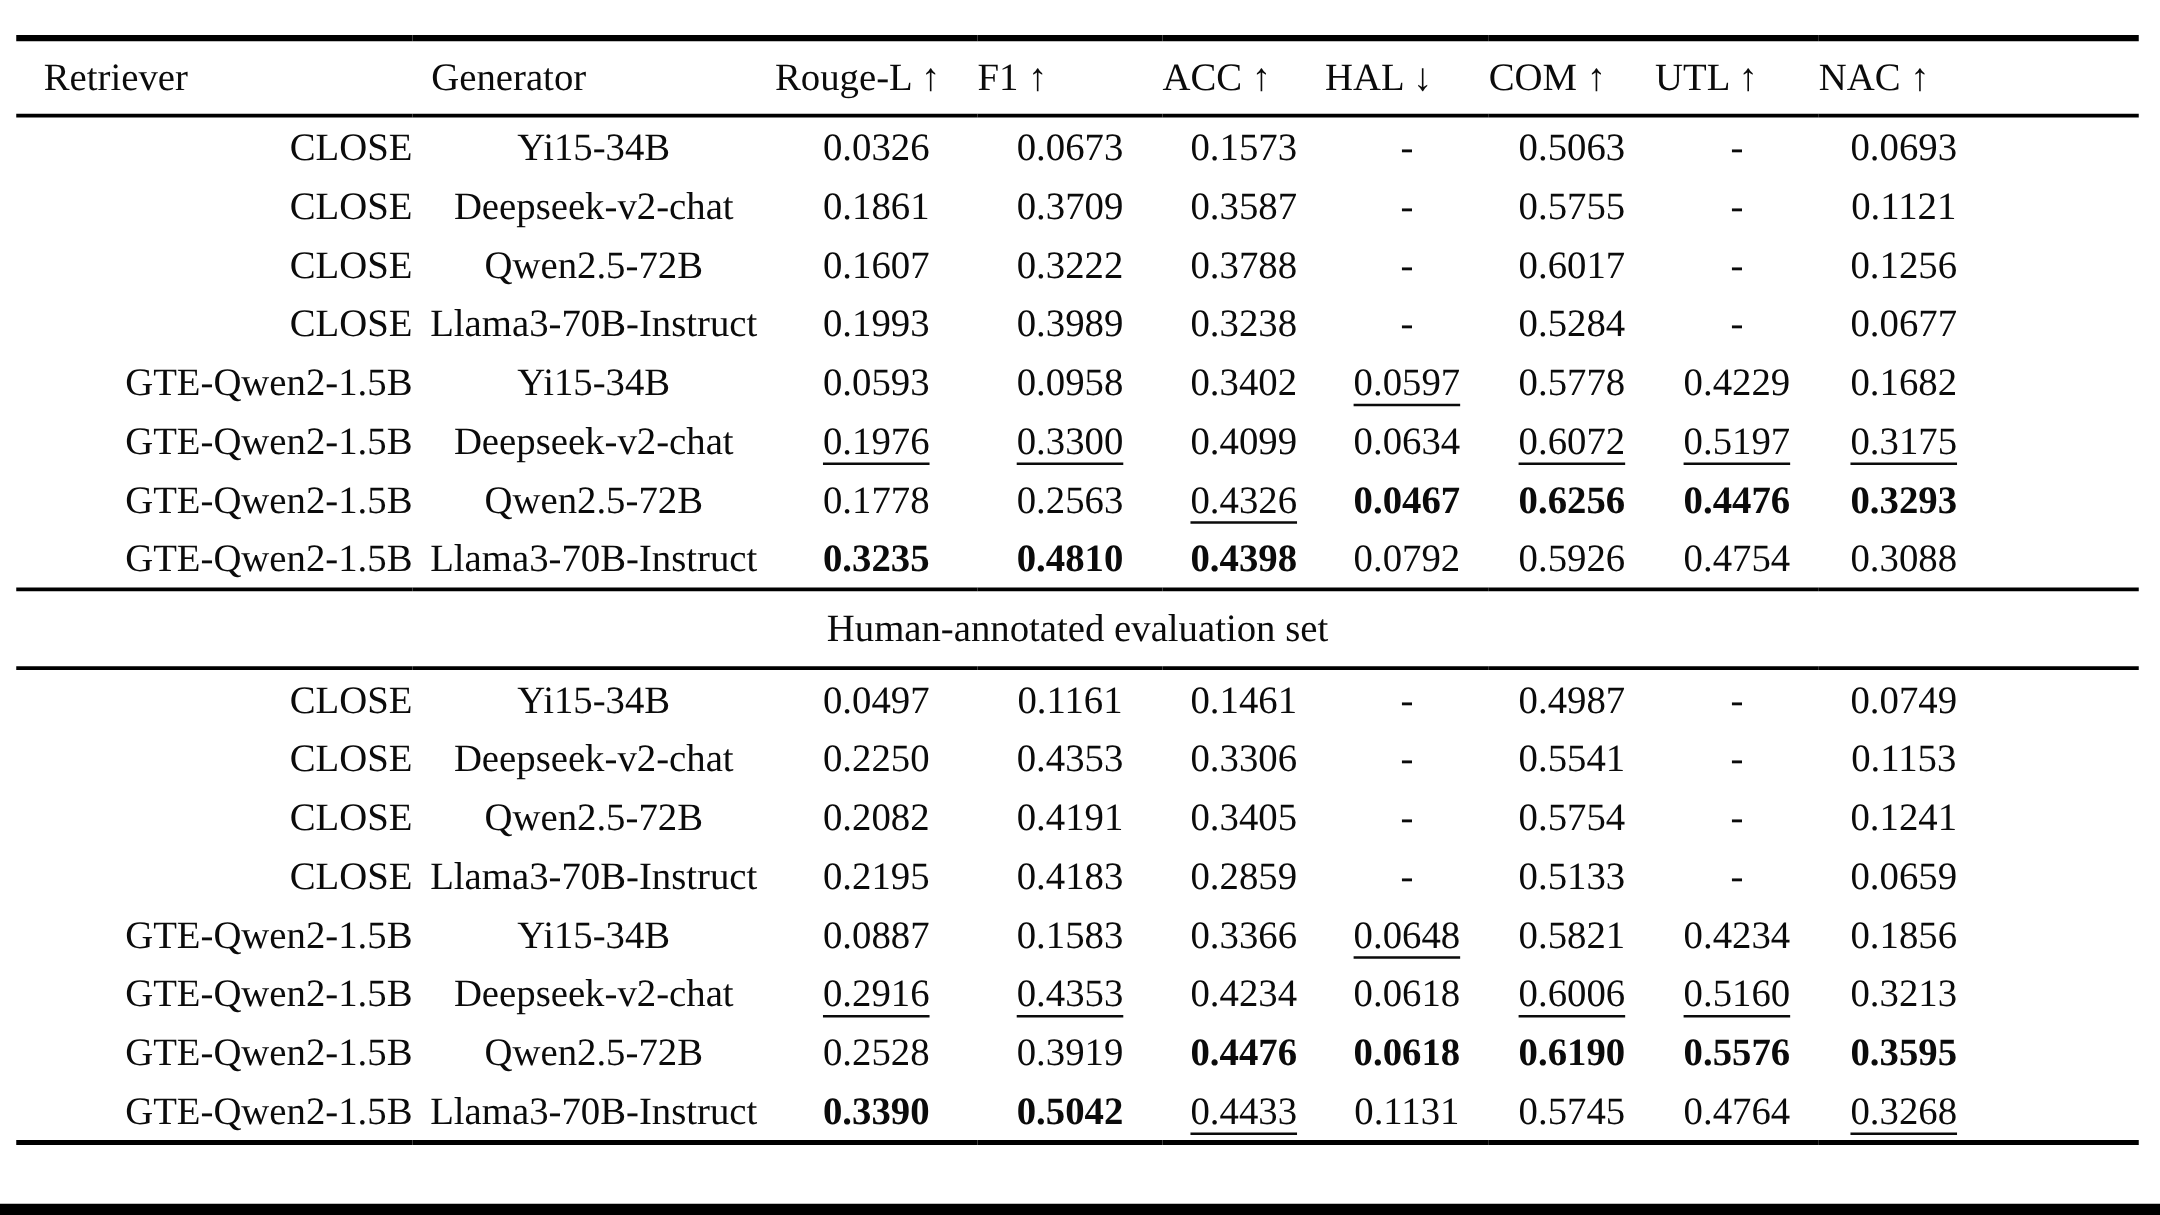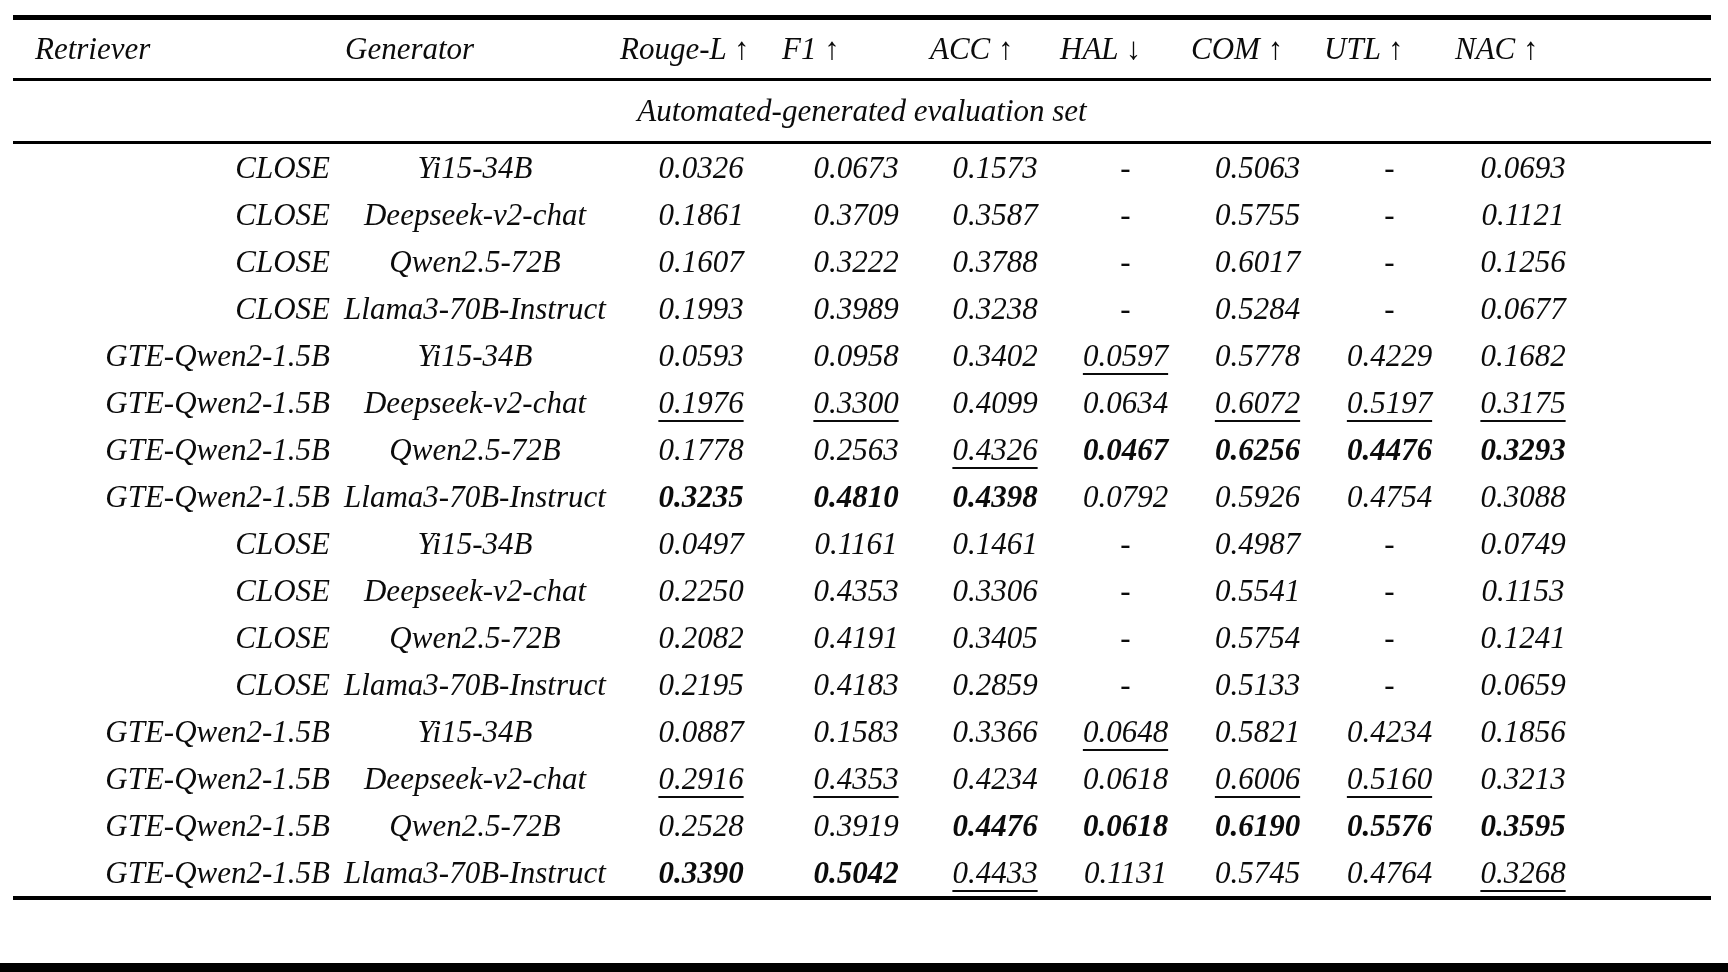--- a/index.html
+++ b/index.html
@@ -9,22 +9,21 @@
     height: 972px;
     background: #ffffff;
     overflow: hidden;
   }
   body {
     font-family: "Liberation Serif", serif;
     color: #0b0b0b;
     position: relative;
   }
   .page {
-    padding-top: 15px;
-    font-style: italic;
+    padding-top: 28px;
   }
   table.results {
     border-collapse: collapse;
     table-layout: fixed;
     width: 1698px;
     margin-left: 13px;
     border-top: 5px solid #000;
     border-bottom: 4px solid #000;
   }
   thead tr {
@@ -97,23 +96,20 @@
           <th class="h2">Rouge-L ↑</th>
           <th class="h3">F1 ↑</th>
           <th class="h4">ACC ↑</th>
           <th class="h5">HAL ↓</th>
           <th class="h6">COM ↑</th>
           <th class="h7">UTL ↑</th>
           <th class="h8">NAC ↑</th>
         </tr>
     </thead>
     <tbody>
-        <tr class="section-row">
-          <td colspan="9">Automated-generated evaluation set</td>
-        </tr>
         <tr class="data-row">
           <td class="c-retriever">CLOSE</td>
           <td class="c-generator">Yi15-34B</td>
           <td class="c-metric">0.0326</td>
           <td class="c-metric">0.0673</td>
           <td class="c-metric">0.1573</td>
           <td class="c-metric">-</td>
           <td class="c-metric">0.5063</td>
           <td class="c-metric">-</td>
           <td class="c-metric">0.0693</td>
@@ -188,20 +184,23 @@
           <td class="c-retriever">GTE-Qwen2-1.5B</td>
           <td class="c-generator">Llama3-70B-Instruct</td>
           <td class="c-metric bold">0.3235</td>
           <td class="c-metric bold">0.4810</td>
           <td class="c-metric bold">0.4398</td>
           <td class="c-metric">0.0792</td>
           <td class="c-metric">0.5926</td>
           <td class="c-metric">0.4754</td>
           <td class="c-metric">0.3088</td>
         </tr>
+        <tr class="section-row">
+          <td colspan="9">Human-annotated evaluation set</td>
+        </tr>
         <tr class="data-row">
           <td class="c-retriever">CLOSE</td>
           <td class="c-generator">Yi15-34B</td>
           <td class="c-metric">0.0497</td>
           <td class="c-metric">0.1161</td>
           <td class="c-metric">0.1461</td>
           <td class="c-metric">-</td>
           <td class="c-metric">0.4987</td>
           <td class="c-metric">-</td>
           <td class="c-metric">0.0749</td>

